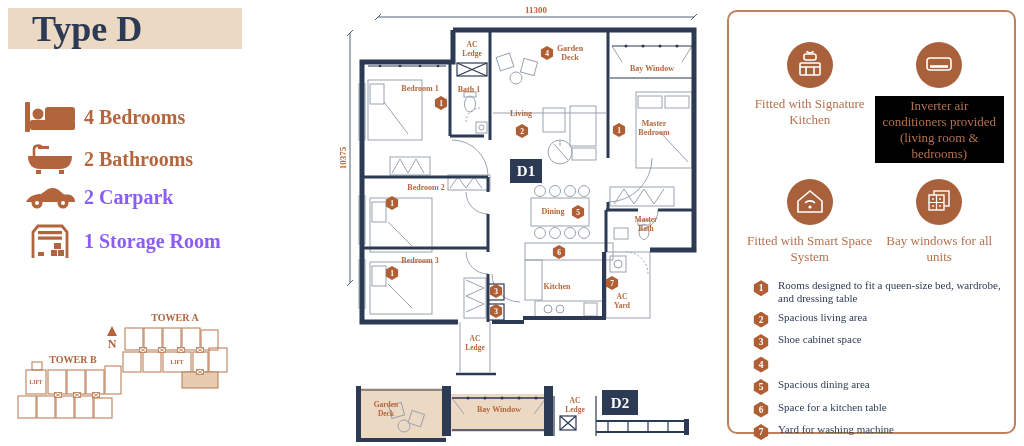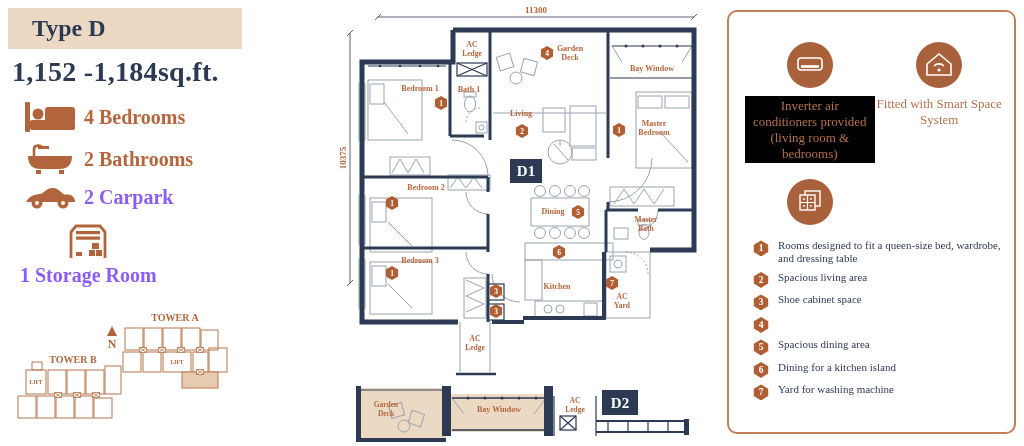--- a/index.html
+++ b/index.html
@@ -1,21 +1,21 @@
 <!DOCTYPE html>
 <html><head>
 <meta charset="utf-8">
 <style>
   html,body{margin:0;padding:0;background:#fff;}
   .stage{position:relative;width:1024px;height:446px;background:#fff;overflow:hidden;
          font-family:"Liberation Serif","DejaVu Serif",serif;}
   
   .type-box{position:absolute;left:8px;top:8px;width:234px;height:41px;background:#ecd9c4;
             display:flex;align-items:center;padding-left:24px;box-sizing:border-box;}
-  .type-box span{font-size:24px;font-weight:bold;color:#2c3a54;}
+  .type-box span{font-size:36px;font-weight:bold;color:#2c3a54;}
   .area{position:absolute;left:12px;top:56px;font-size:28px;font-weight:bold;color:#2c3a54;letter-spacing:.3px;}
   .feat{position:absolute;display:flex;align-items:center;gap:4px;left:20px;}
   .feat .ic{width:60px;display:flex;justify-content:center;align-items:center;}
   .feat .lb{font-size:20px;font-weight:bold;}
   .lb.rust{color:#b5663c;} .lb.navy{color:#8b5cf6;}
   .siteplan{position:absolute;left:10px;top:290px;}
   
   .plan{position:absolute;left:338px;top:0;}
   .plan .rl{fill:#b5663c;font:bold 8px "Liberation Serif",serif;text-anchor:middle;}
   .plan .rls{fill:#b5663c;font:bold 7.5px "Liberation Serif",serif;text-anchor:middle;}
@@ -44,21 +44,20 @@
   .ltext{color:#2e3b55;font-size:11px;line-height:1.18;max-width:235px;}
 </style>
 </head>
 <body>
 
 <div class="stage">
 
   <div class="type-box">
     <span>Type D</span>
   </div>
-  <div class="area">1,152 -1,184sq.ft.</div>
 
   <div class="feat" style="top:100px;">
     <span class="ic">
       <svg width="54" height="34" viewBox="0 0 54 34" fill="#b2653c">
         <rect x="2" y="2" width="5" height="30" rx="1"></rect>
           <circle cx="15" cy="14" r="5.5"></circle>
         <rect x="22" y="7" width="30" height="15" rx="3"></rect>
           <rect x="7" y="20" width="45" height="10" rx="2"></rect>
       </svg>
       </span>
@@ -81,21 +80,21 @@
       <svg width="52" height="26" viewBox="0 0 52 26">
         <path d="M2,18 c3,-6 9,-8 15,-8 l7,-5 c6,-2.5 10,0 13,3 l3,2.5 h5 c4,1 6,3.5 6,7.5 z" fill="#b2653c"></path>
         <circle cx="13" cy="19" r="5.5" fill="#b2653c"></circle>
           <circle cx="13" cy="19" r="2" fill="#fff"></circle>
         <circle cx="39" cy="19" r="5.5" fill="#b2653c"></circle>
           <circle cx="39" cy="19" r="2" fill="#fff"></circle>
       </svg>
       </span>
     <span class="lb navy">2 Carpark</span>
   </div>
-  <div class="feat" style="top:222px;flex-direction:column;">
+  <div class="feat" style="top:222px;">
     <span class="ic">
       <svg width="40" height="38" viewBox="0 0 40 38">
         <path d="M3,36 V10 l5,-6 h24 l5,6 v26" fill="none" stroke="#b2653c" stroke-width="2.8"></path>
         <rect x="8" y="9" width="24" height="3.2" fill="#b2653c"></rect>
           <rect x="8" y="14.5" width="24" height="3.2" fill="#b2653c"></rect>
         <rect x="21" y="28" width="6" height="6" fill="#b2653c"></rect>
           <rect x="28" y="28" width="6" height="6" fill="#b2653c"></rect>
         <rect x="24" y="21" width="7" height="6" fill="#b2653c"></rect>
           <rect x="8" y="30" width="6" height="4" fill="#b2653c"></rect>
       </svg>
@@ -382,20 +381,33 @@
         </g>
       <g transform="translate(274,283)">
           <use href="#hex"></use>
           <text class="bn" y="2.6">7</text>
         </g>
     </g>
   </svg>
 
   <div class="right-panel">
     <div class="fgrid">
+      <div class="fitem">
+        <span class="ficon">
+          <svg width="46" height="46" viewBox="0 0 46 46">
+              <g stroke="#fff" fill="none" stroke-width="1.6">
+            <rect x="13" y="21" width="20" height="12" rx="1"></rect>
+                <path d="M13,25 h20 M19,25 v8 M27,25 v8"></path>
+            <rect x="17" y="12" width="12" height="6" rx="2"></rect>
+                <path d="M20,9 c0,2.5 6,2.5 6,0"></path>
+          </g>
+            </svg>
+          </span>
+        <span class="flabel">Fitted with Signature Kitchen</span>
+      </div>
       <div class="fitem">
         <span class="ficon">
           <svg width="46" height="46" viewBox="0 0 46 46">
               <g stroke="#fff" fill="none" stroke-width="1.6">
             <rect x="11" y="16" width="24" height="12" rx="3"></rect>
                 <path d="M14,24.5 h18" stroke-width="2.6"></path>
           </g>
             </svg>
           </span>
         <span class="flabel hl">Inverter air conditioners provided (living room &amp; bedrooms)</span>
@@ -417,20 +429,21 @@
           <svg width="46" height="46" viewBox="0 0 46 46">
             <rect x="18" y="12" width="15" height="15" fill="none" stroke="#fff" stroke-width="1.4"></rect>
             <rect x="13" y="16" width="15" height="15" fill="#a9613c" stroke="#fff" stroke-width="1.4"></rect>
             <path d="M13,23.5 h15 M20.5,16 v15" stroke="#fff" stroke-width="1.2" fill="none"></path>
             <circle cx="17" cy="20" r="0.9" fill="#fff"></circle>
               <circle cx="24" cy="20" r="0.9" fill="#fff"></circle>
             <circle cx="17" cy="27" r="0.9" fill="#fff"></circle>
               <circle cx="24" cy="27" r="0.9" fill="#fff"></circle>
           </svg>
           </span>
+        <span class="flabel">Bay windows for all units</span>
       </div>
     </div>
 
     <div class="legend">
       <div class="litem">
         <span class="lhex">1</span>
         <span class="ltext">Rooms designed to fit a queen-size bed, wardrobe, and dressing table</span>
         </div>
       <div class="litem">
         <span class="lhex">2</span>
@@ -442,21 +455,21 @@
         </div>
       <div class="litem">
         <span class="lhex">4</span>
         </div>
       <div class="litem">
         <span class="lhex">5</span>
         <span class="ltext">Spacious dining area</span>
         </div>
       <div class="litem">
         <span class="lhex">6</span>
-        <span class="ltext">Dining for a kitchen island</span>
+        <span class="ltext">Space for a kitchen table</span>
         </div>
       <div class="litem">
         <span class="lhex">7</span>
         <span class="ltext">Yard for washing machine</span>
         </div>
     </div>
   </div>
 </div>
 
 </body></html>

